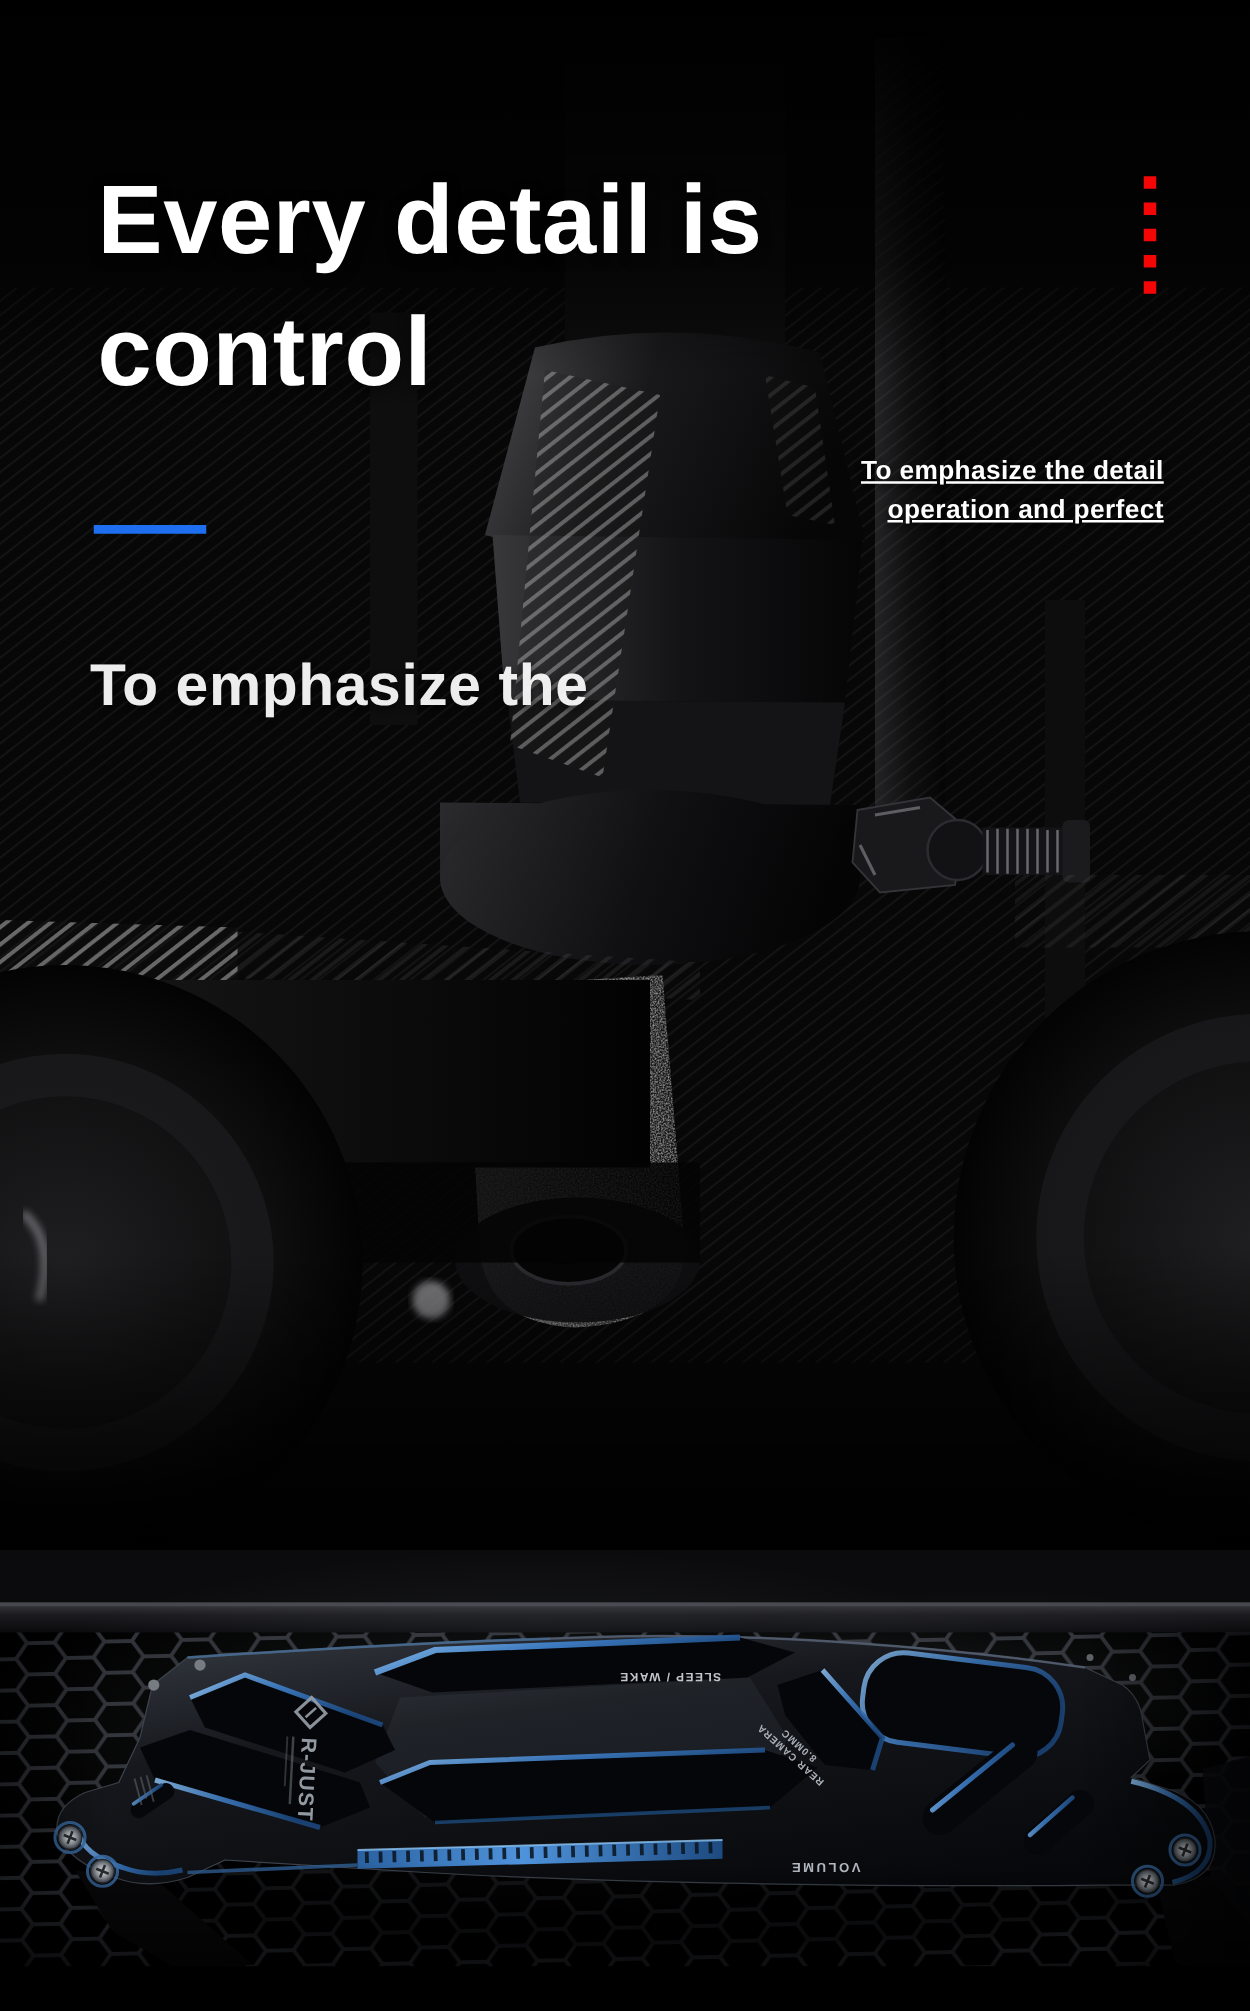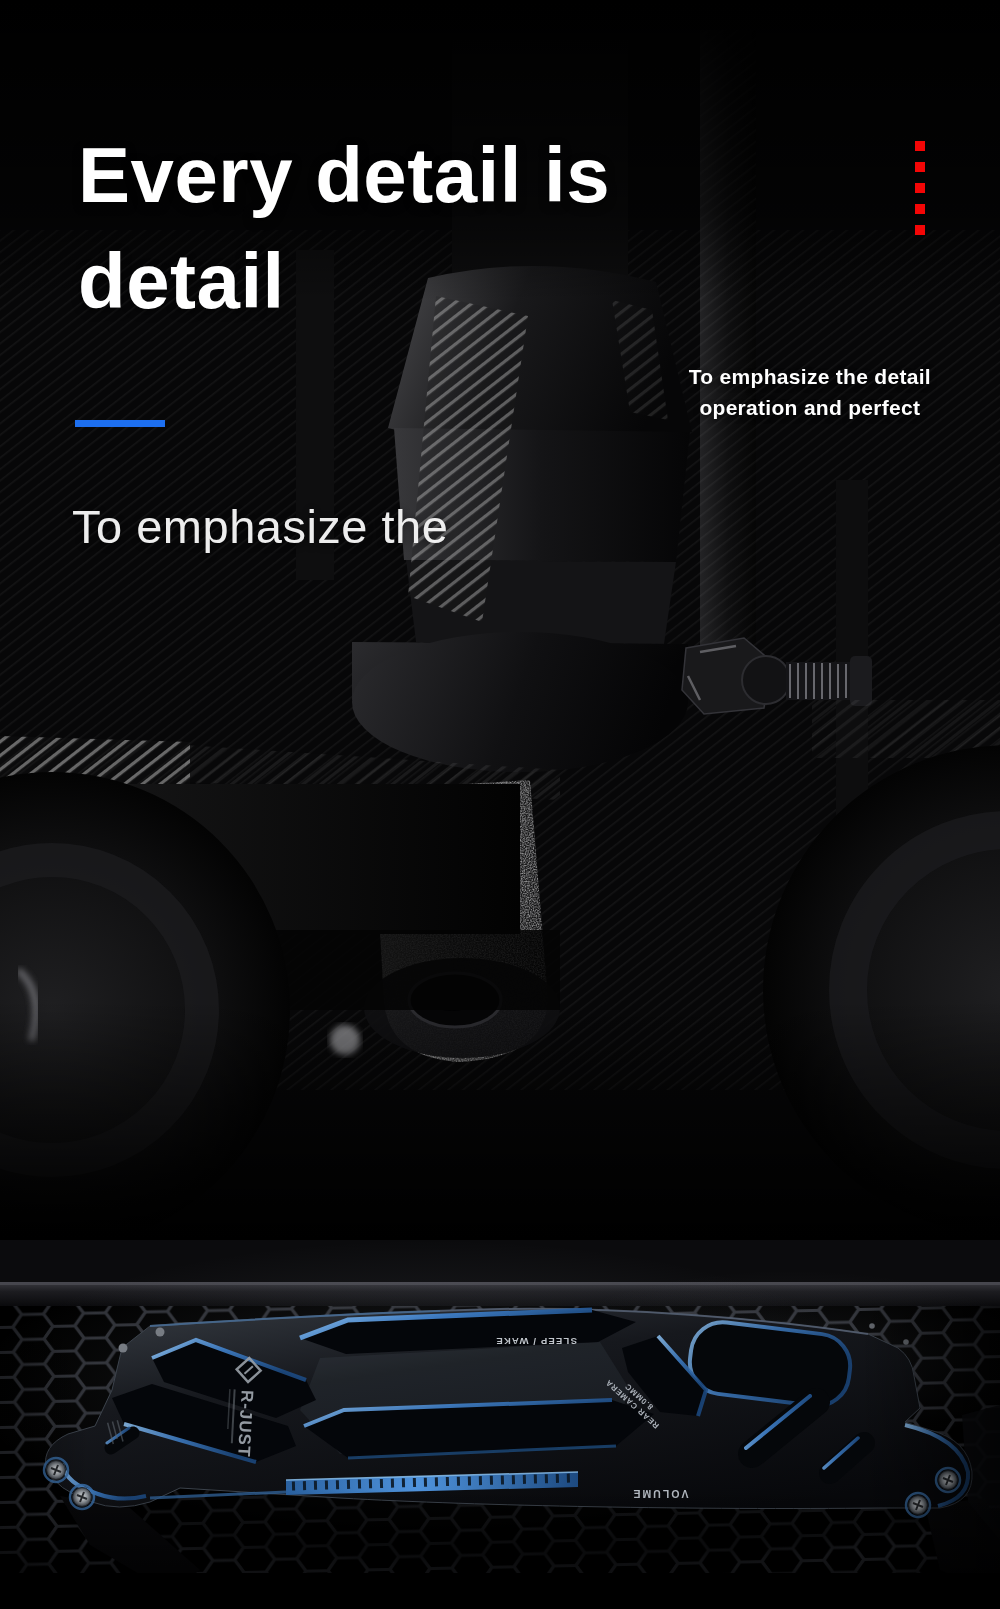--- a/index.html
+++ b/index.html
@@ -17,34 +17,34 @@
   }
   .title .line{display:block;}
 
   .red-dashes{
     position:absolute;left:915px;top:141px;z-index:5;
     display:flex;flex-direction:column;gap:11px;
   }
   .red-dash{width:10px;height:10px;background:var(--accent-red,#f40606);}
 
   .tag-bold{
-    position:absolute;right:69px;top:361px;z-index:5;text-align:center;
+    position:absolute;right:69px;top:361px;z-index:5;text-align:right;
     color:#ffffff;font-size:21px;font-weight:700;line-height:31px;
-    letter-spacing:0.3px;text-shadow:0 2px 6px rgba(0,0,0,.7);
+    letter-spacing:0.3px;text-shadow:0 2px 6px rgba(0,0,0,.7);text-decoration:underline;
   }
   .tag-bold span{display:block;}
 
   .blue-line{
     position:absolute;left:75px;top:420px;width:90px;height:7px;z-index:5;
     background:var(--accent-blue,#1d6ff0);
   }
 
   .tag-light{
-    position:absolute;left:72px;top:497px;z-index:5;
-    color:#f5f5f5;font-size:47px;font-weight:400;line-height:59px;
+    position:absolute;left:72px;top:518px;z-index:5;
+    color:#f5f5f5;font-size:47px;font-weight:700;line-height:59px;
     letter-spacing:0.5px;opacity:.97;text-shadow:0 2px 8px rgba(0,0,0,.6);
   }
   .tag-light span{display:block;}
 
   .product-svg text{font-family:"Liberation Sans",sans-serif;font-weight:700;}
 </style>
 </head>
 <body>
 
 <div class="stage">
@@ -173,21 +173,21 @@
       <circle cx="1008" cy="990" r="160" fill="none" stroke="#1e1e21" stroke-width="38" opacity="0.6"></circle>
       <circle cx="345" cy="1040" r="15" fill="#96969a" opacity="0.8" filter="url(#blur3)"></circle>
     </g>
 
     <rect width="1000" height="300" fill="url(#fadeTopG)"></rect>
     <rect y="1000" width="1000" height="240" fill="url(#fadeBotG)"></rect>
   </svg>
 
   <h1 class="title">
     <span class="line">Every detail is</span>
-    <span class="line">detail</span>
+    <span class="line">control</span>
   </h1>
 
   <div class="red-dashes">
       <div class="red-dash"></div>
       <div class="red-dash"></div>
       <div class="red-dash"></div>
       <div class="red-dash"></div>
       <div class="red-dash"></div>
     </div>
 

